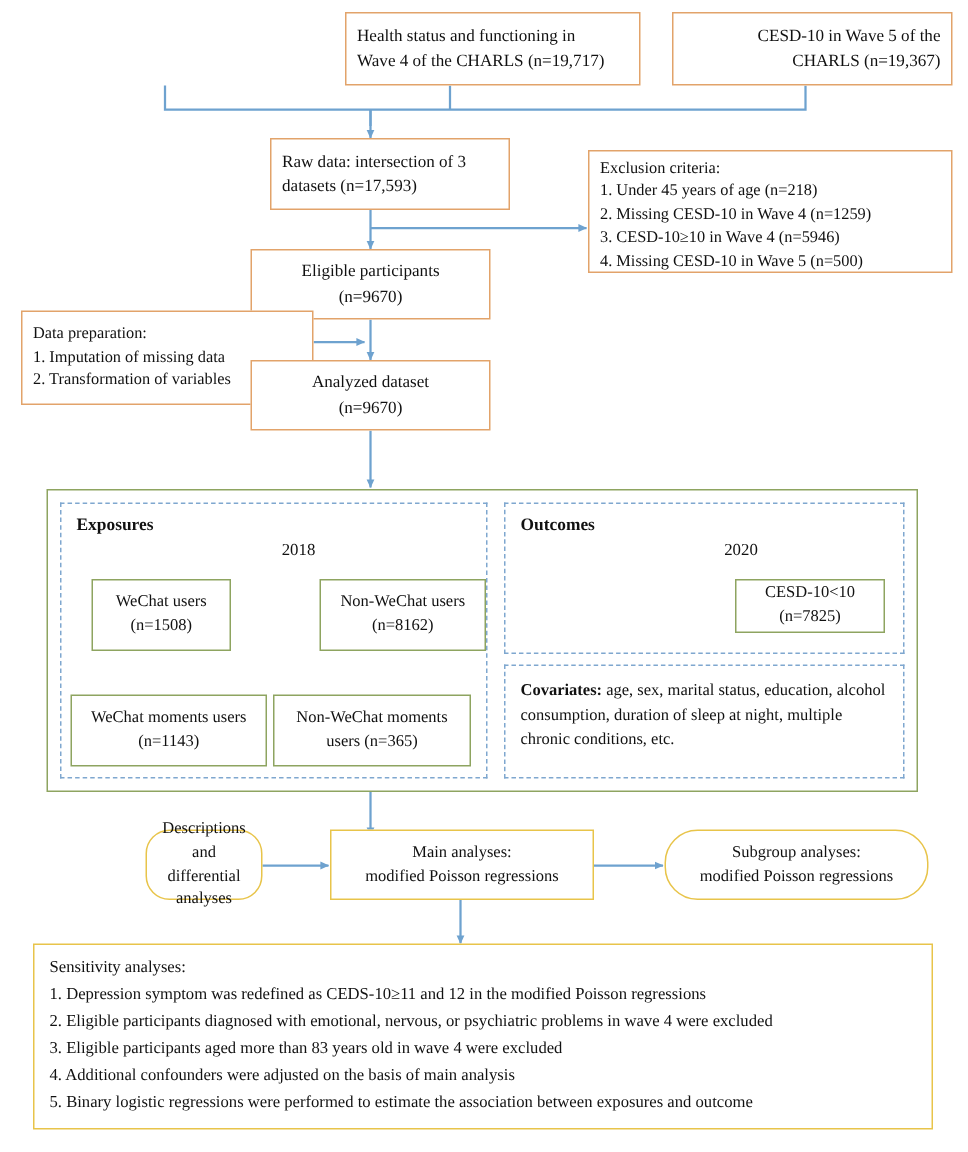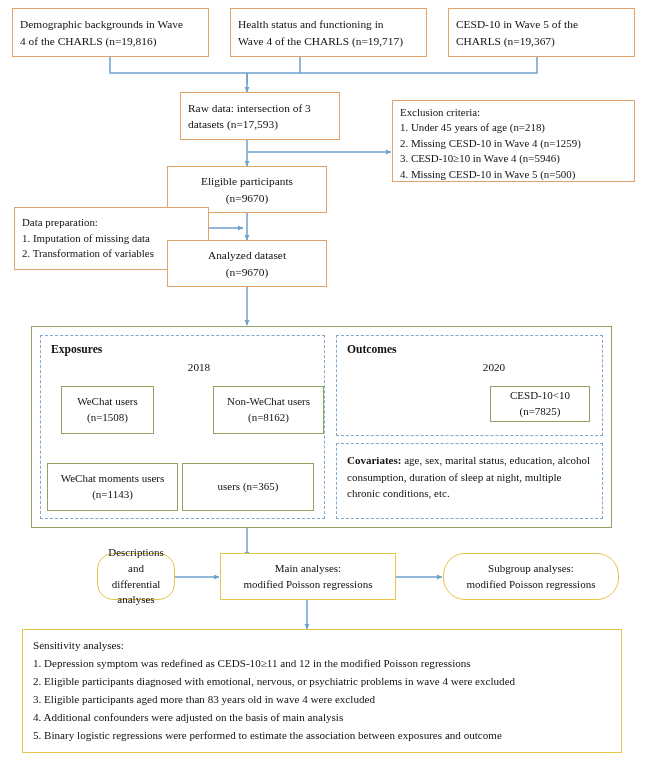--- a/index.html
+++ b/index.html
@@ -124,31 +124,27 @@
       <path d="M247,528 L247,557" marker-end="url(#ah)"></path>
 
       <path d="M175,577 L219,577" marker-end="url(#ah)"></path>
 
       <path d="M396,577 L442,577" marker-end="url(#ah)"></path>
 
       <path d="M307,600 L307,629" marker-end="url(#ah)"></path>
     </g>
   </svg>
 
-  <div class="box orange" style="left:12px;top:8px;width:197px;height:49px;">
-    <div class="line f11 jst">Demographic backgrounds in Wave</div>
-    <div class="line f11 lft">4 of the CHARLS (n=19,816)</div>
-  </div>
 
   <div class="box orange" style="left:230px;top:8px;width:197px;height:49px;">
     <div class="line f11 jst">Health status and functioning in</div>
     <div class="line f11 lft">Wave 4 of the CHARLS (n=19,717)</div>
   </div>
 
-  <div class="box orange" style="left:448px;top:8px;width:187px;height:49px;">
+  <div class="box orange" style="left:448px;top:8px;width:187px;height:49px;align-items:flex-end;">
     <div class="line f11 jst">CESD-10 in Wave 5 of the</div>
     <div class="line f11 lft">CHARLS (n=19,367)</div>
   </div>
 
   <div class="box orange" style="left:180px;top:92px;width:160px;height:48px;">
     <div class="line f11 lft">Raw data: intersection of 3</div>
     <div class="line f11 lft">datasets (n=17,593)</div>
   </div>
 
   <div class="box orange" style="left:392px;top:100px;width:243px;height:82px;justify-content:flex-start;padding-top:4px;">
@@ -190,20 +186,21 @@
     <div class="line f105 ctr">Non-WeChat users</div>
     <div class="line f105 ctr">(n=8162)</div>
   </div>
 
   <div class="box green" style="left:47px;top:463px;width:131px;height:48px;">
     <div class="line f105 lft">WeChat moments users</div>
     <div class="line f105 lft">(n=1143)</div>
   </div>
 
   <div class="box green" style="left:182px;top:463px;width:132px;height:48px;">
+    <div class="line f105 lft">Non-WeChat  moments</div>
     <div class="line f105 lft">users (n=365)</div>
   </div>
 
   <div class="dashgroup" style="left:336px;top:335px;width:267px;height:101px;"></div>
   <div class="grouptitle" style="left:347px;top:343px;">Outcomes</div>
   <div class="yearlabel" style="left:467px;top:361px;width:46px;">2020</div>
 
 
   <div class="box green" style="left:490px;top:386px;width:100px;height:36px;">
     <div class="line f105 ctr">CESD-10&lt;10</div>

